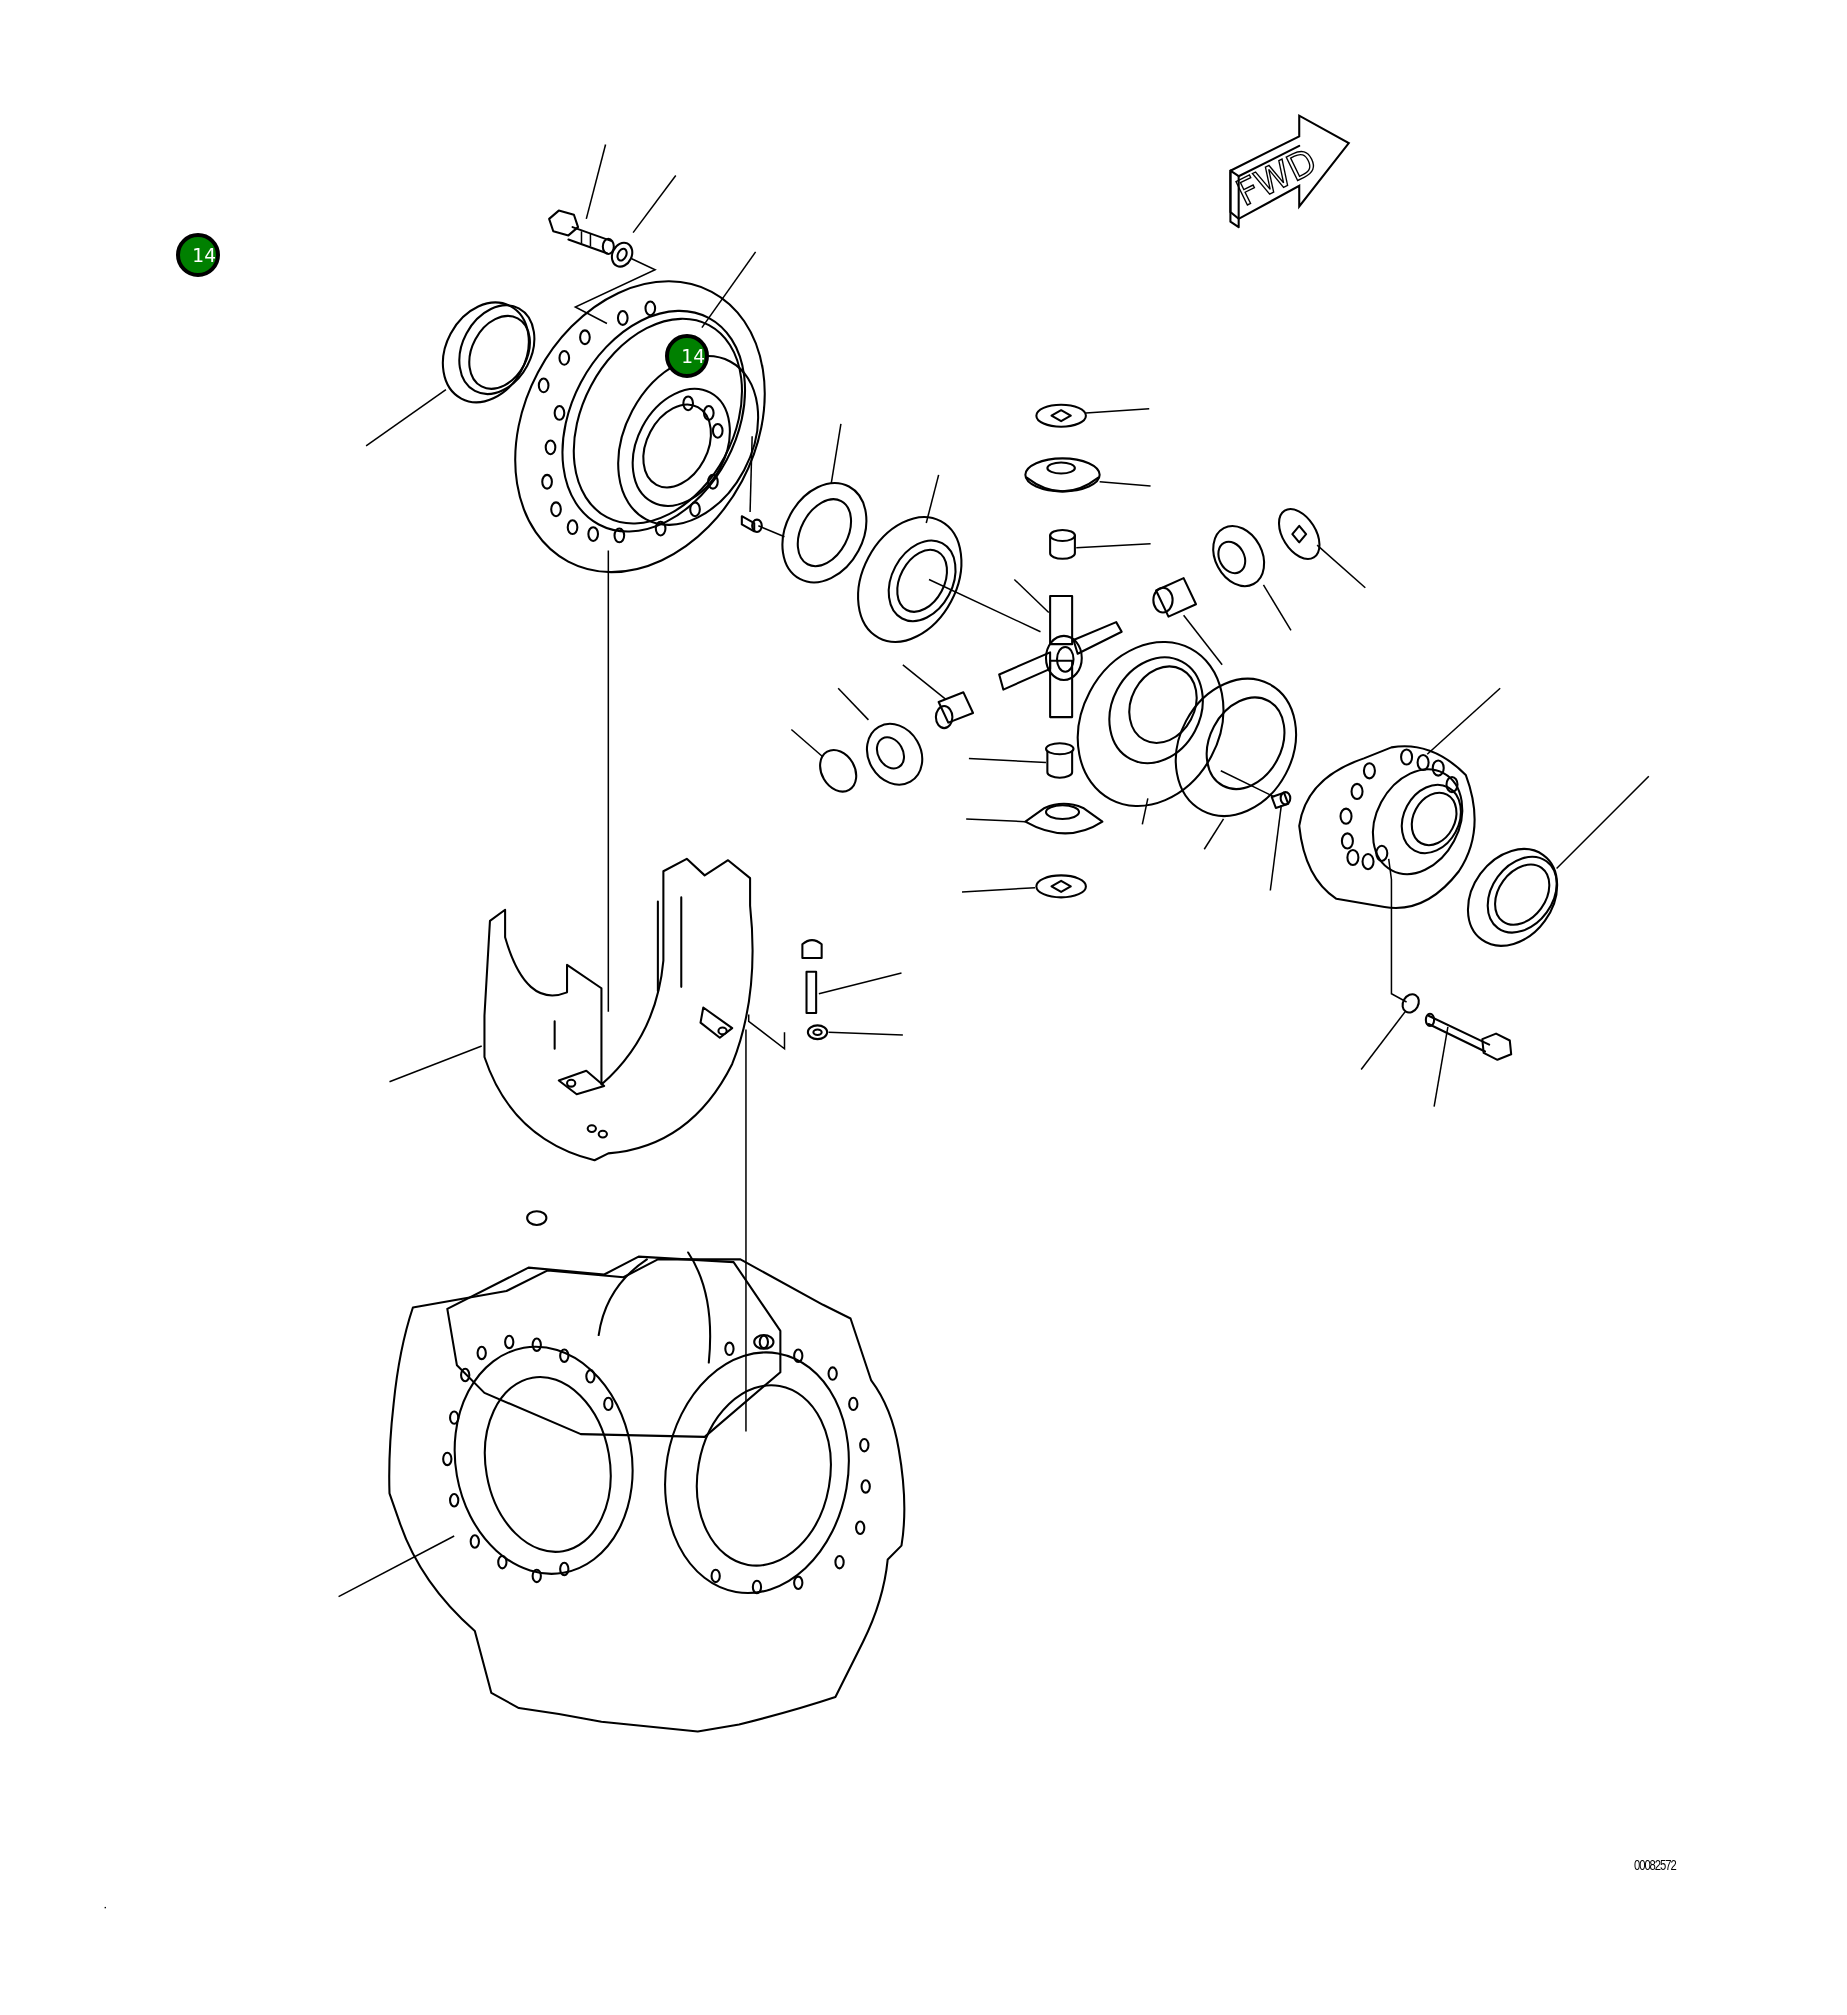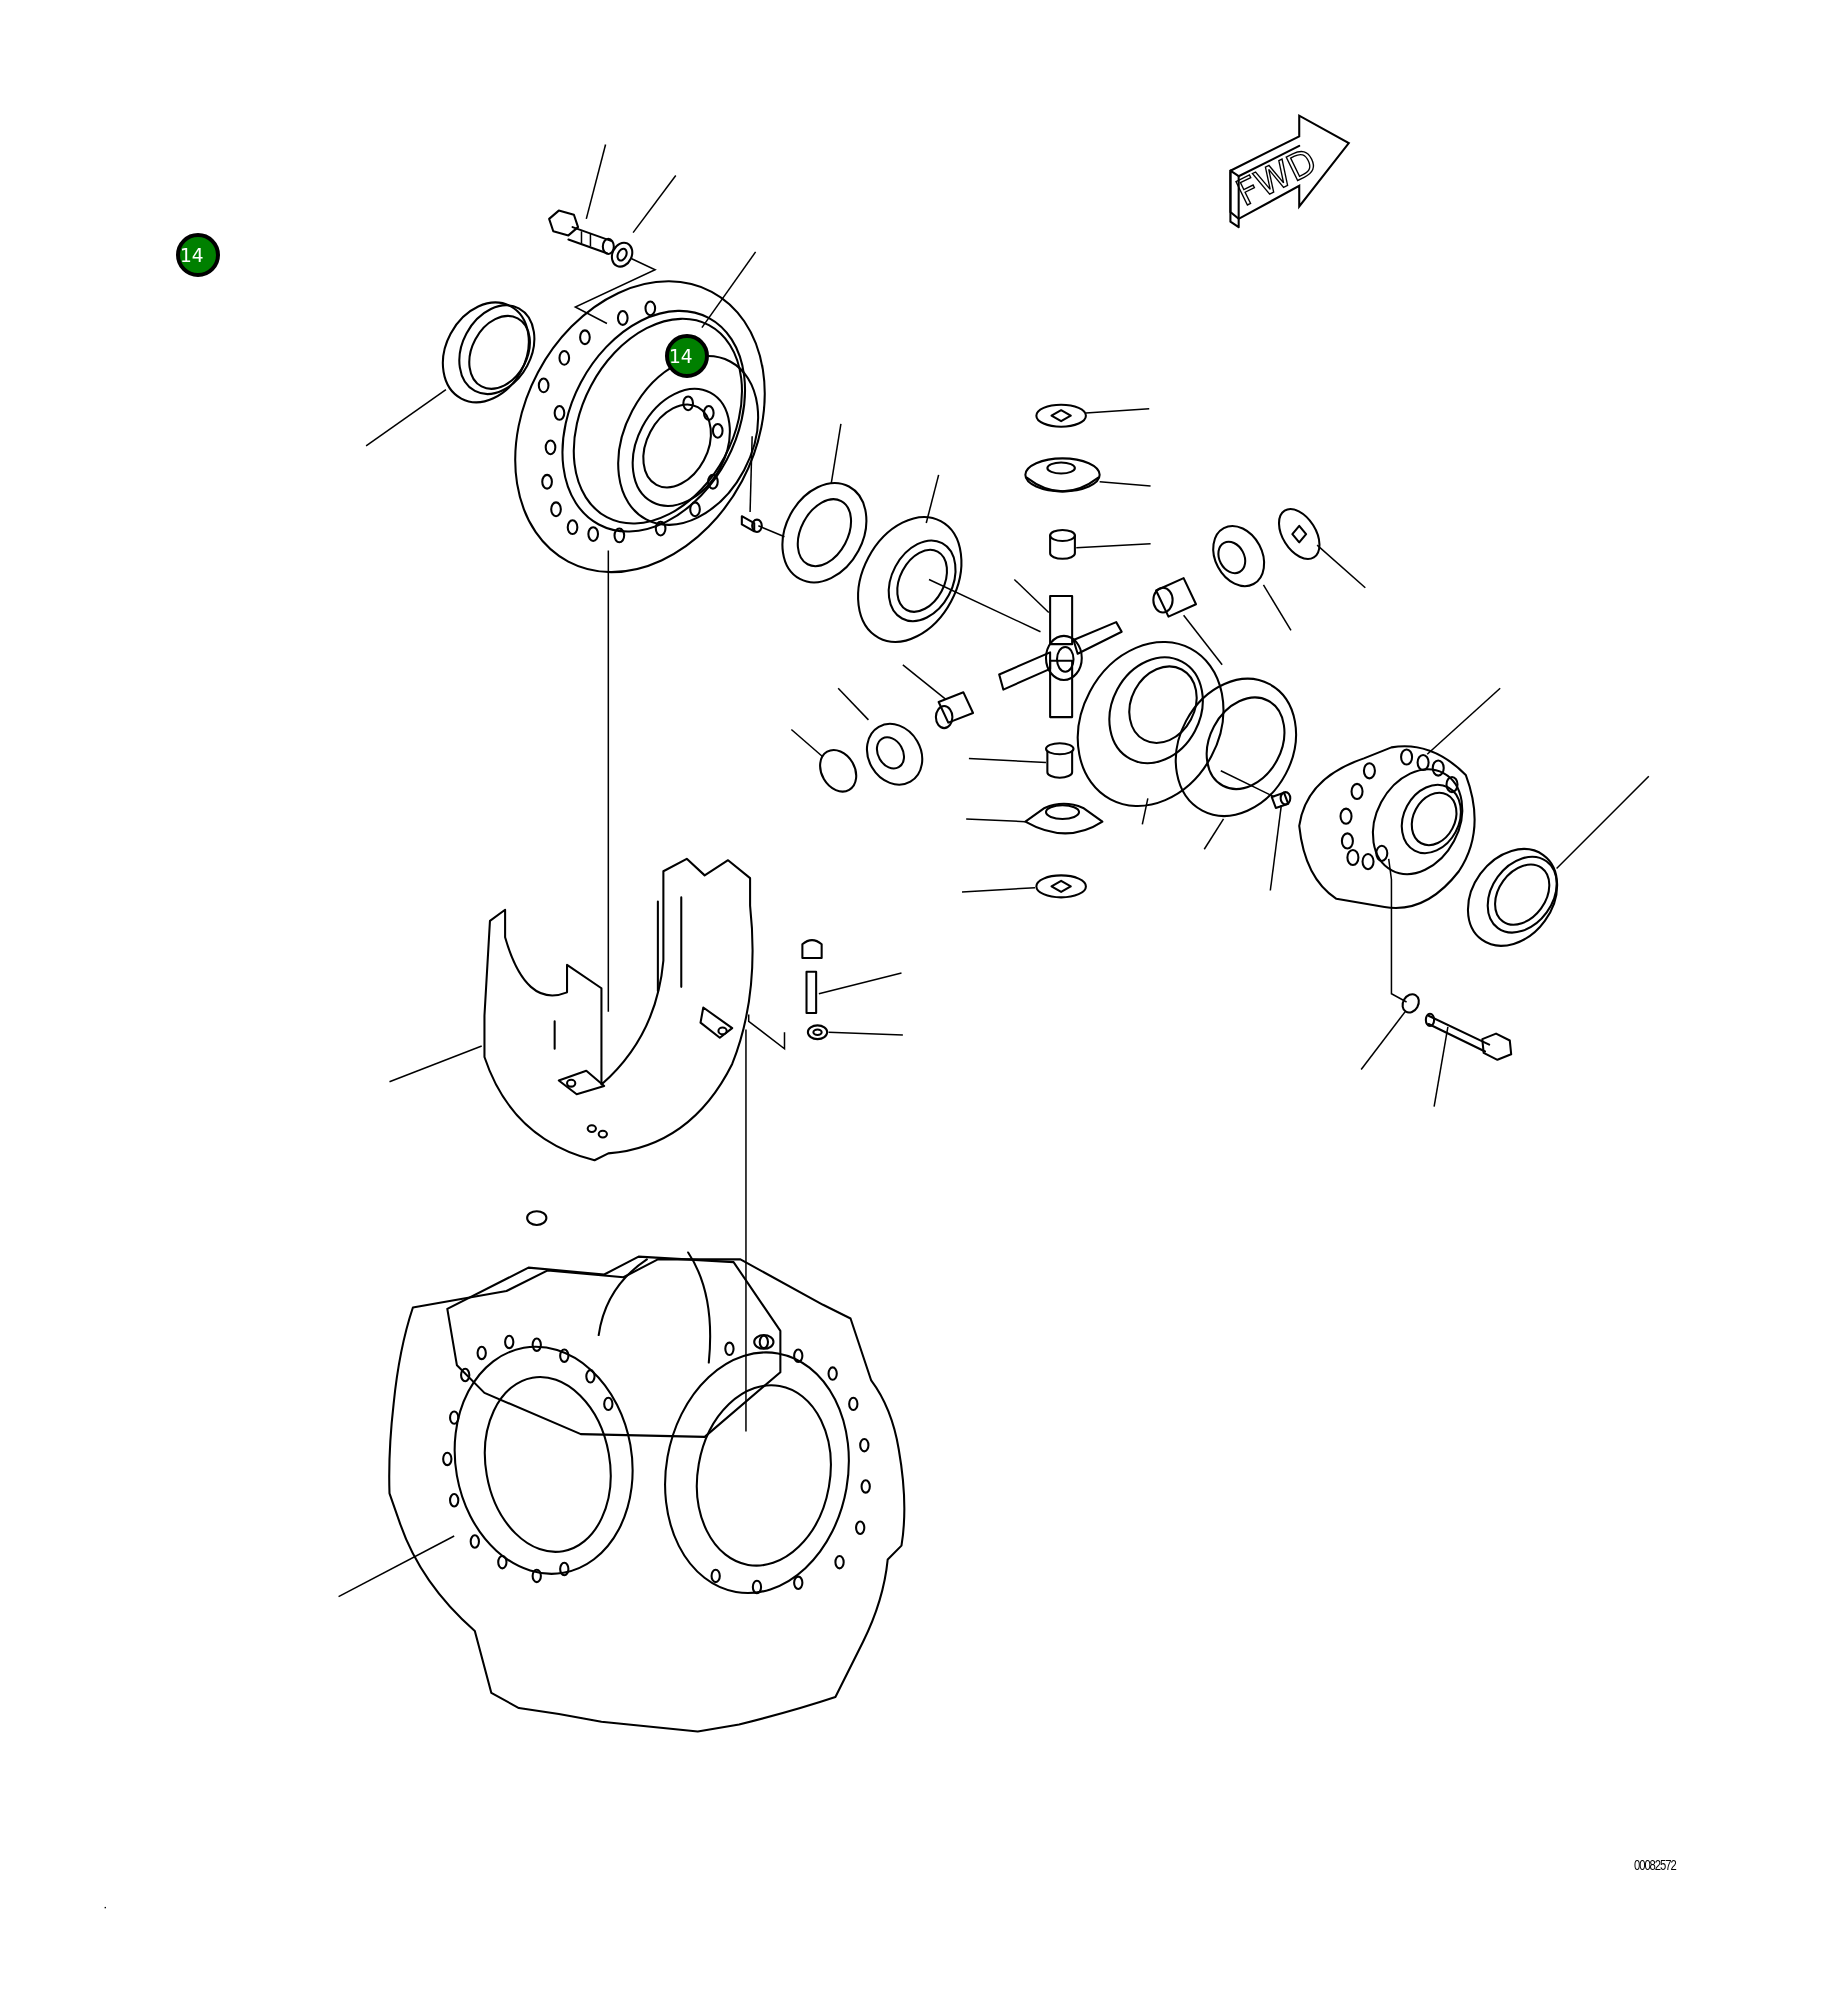--- a/index.html
+++ b/index.html
@@ -4,21 +4,21 @@
 <style>
   html, body { margin: 0; padding: 0; background: #ffffff; }
   body { width: 1847px; height: 2015px; position: relative; overflow: hidden;
          font-family: "DejaVu Sans", sans-serif; }
   #canvas { position: absolute; left: 0; top: 0; width: 1847px; height: 2015px; }
   .ln { fill: none; stroke: #000; stroke-width: 3; stroke-linejoin: round; stroke-linecap: round; }
   .lt { fill: none; stroke: #000; stroke-width: 2.2; }
   .wf { fill: #fff; stroke: #000; stroke-width: 3; }
   .callout-badge { position: absolute; width: 44px; height: 44px; border-radius: 50%;
     background: #008000; border: 4.1px solid #000; box-sizing: border-box;
-    color: #fff; font-size: 18.6px; display: flex; align-items: center; justify-content: flex-start;
+    color: #fff; font-size: 18.6px; display: flex; align-items: center; justify-content: flex-end;
     font-family: "DejaVu Sans", sans-serif; cursor: pointer; }
   .ref-num { position: absolute; left: 1634px; top: 1856px; font-family: "Liberation Sans Narrow", "Liberation Sans", sans-serif;
     font-size: 15px; letter-spacing: -1.4px; color: #000; transform: scaleX(0.75); transform-origin: left top; }
   .fwd-label { font-family: "DejaVu Sans", sans-serif; }
 </style>
 </head>
 <body>
 
 <svg id="canvas" viewBox="0 0 2684 2928" xmlns="http://www.w3.org/2000/svg">
 

